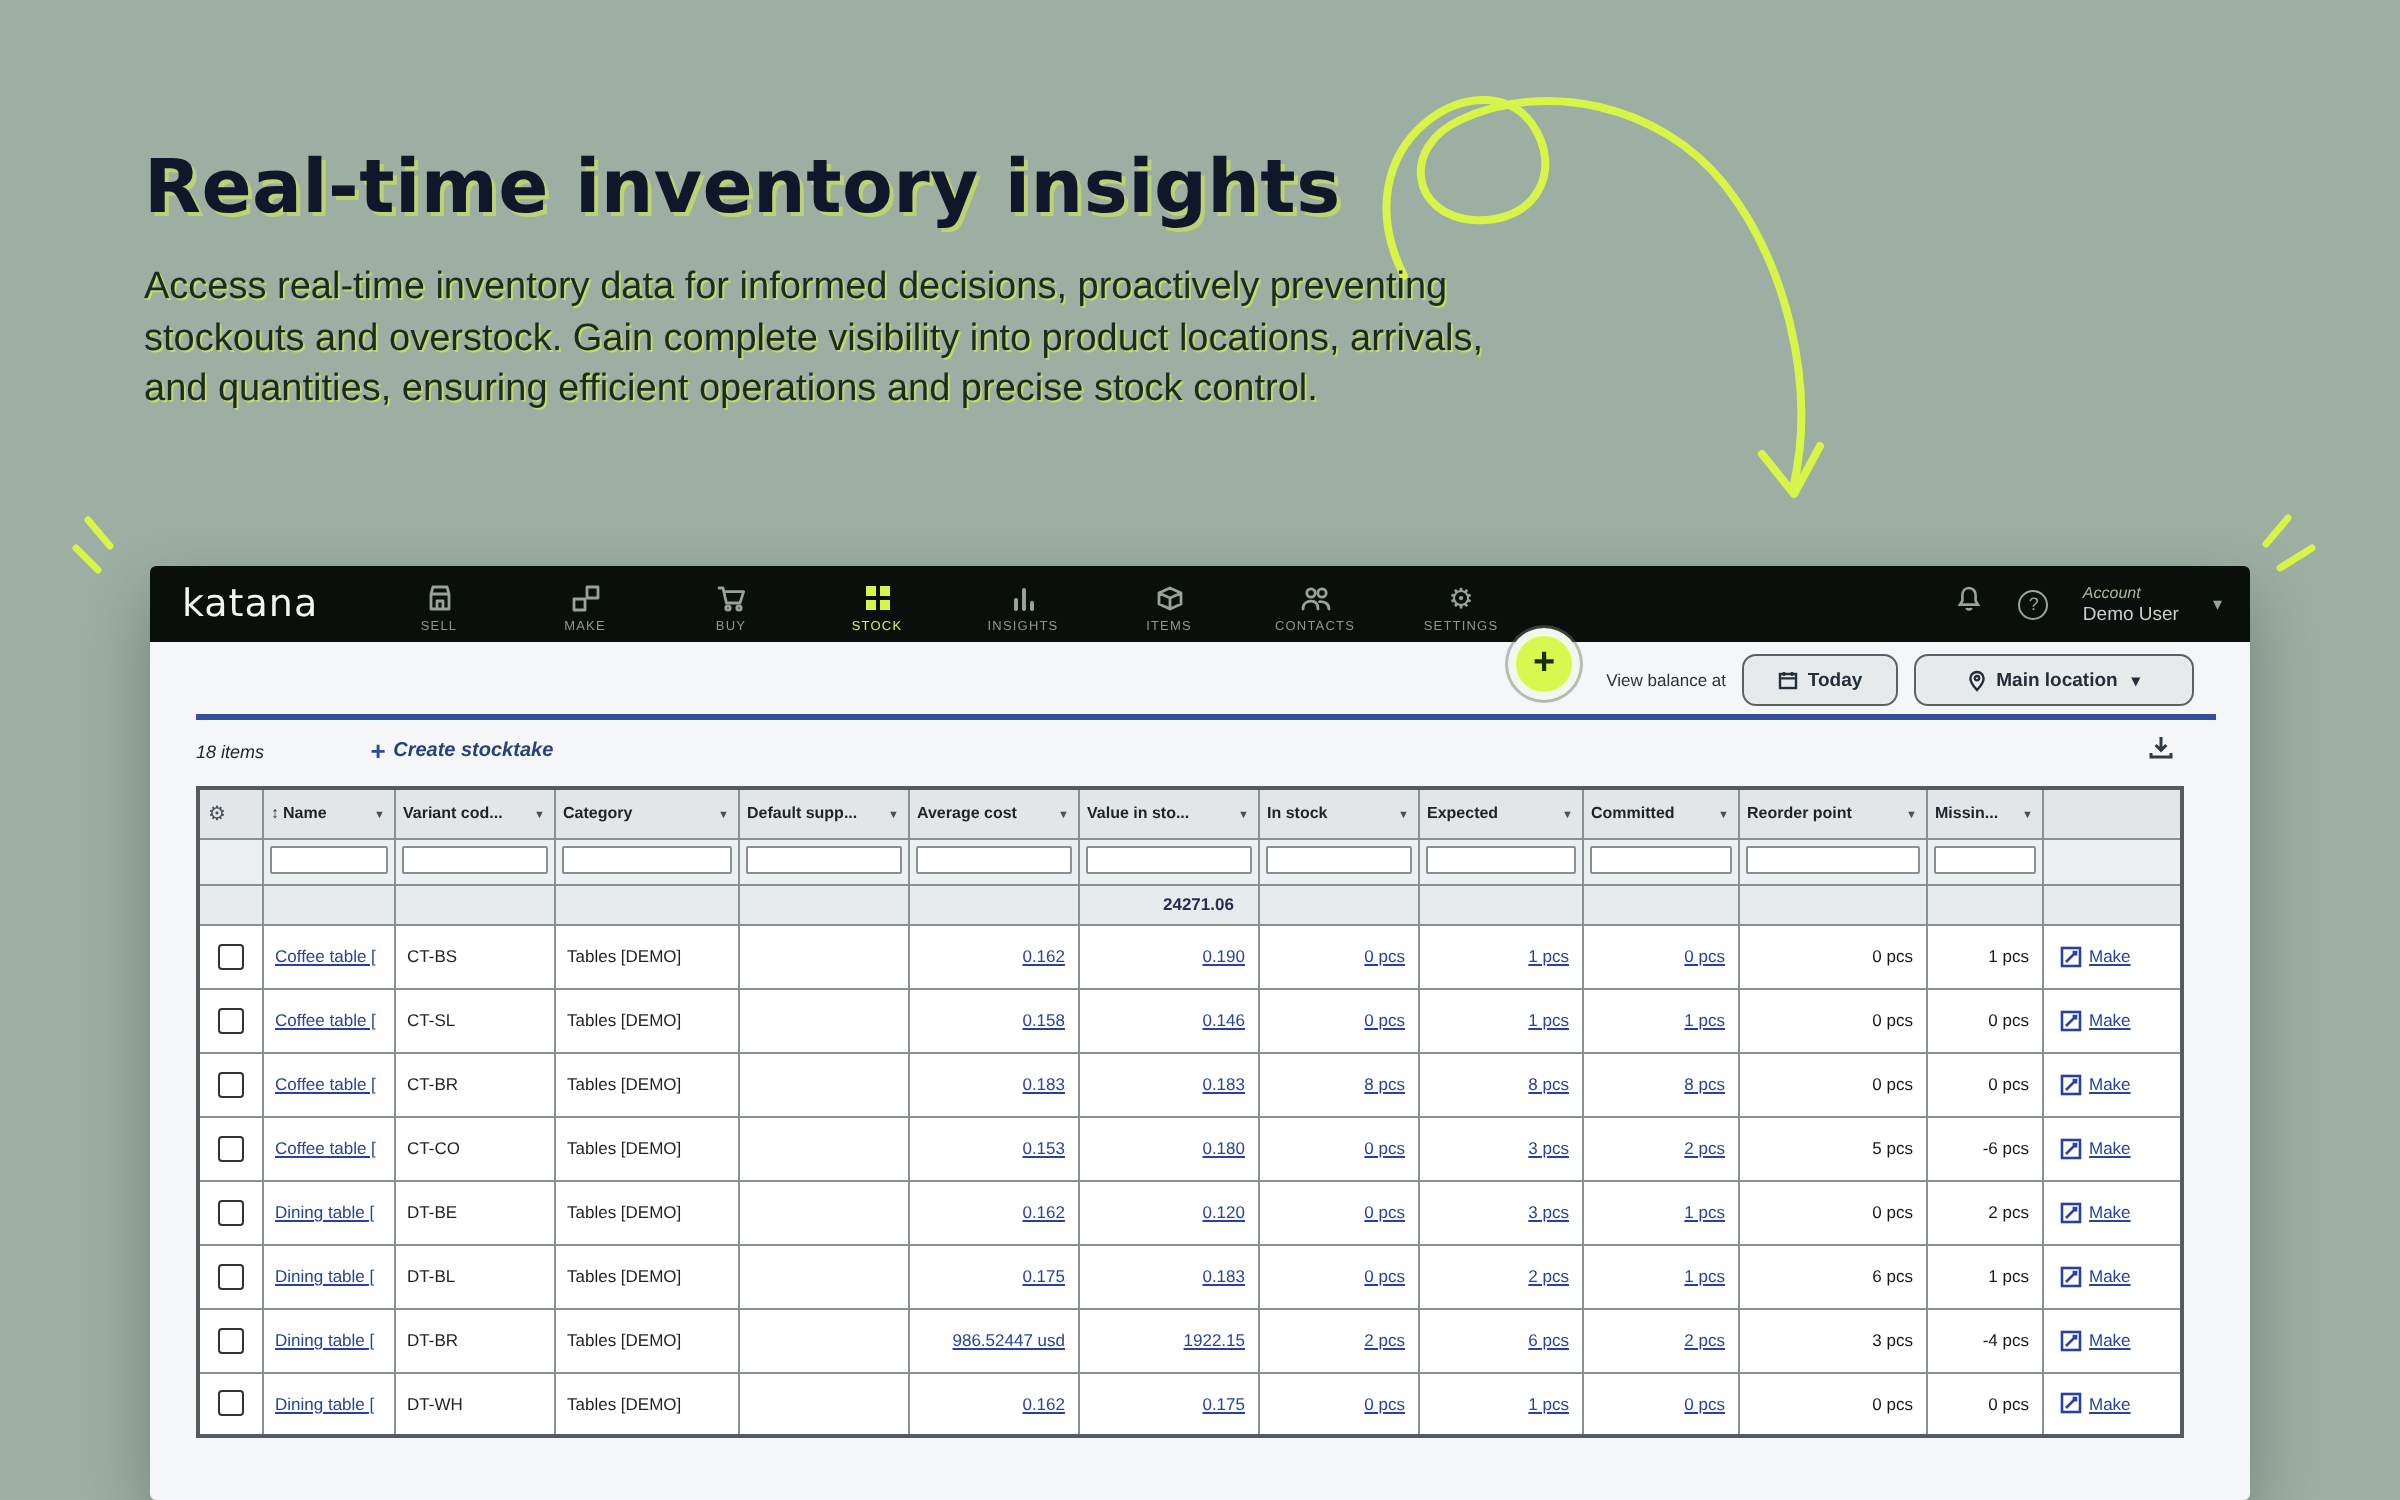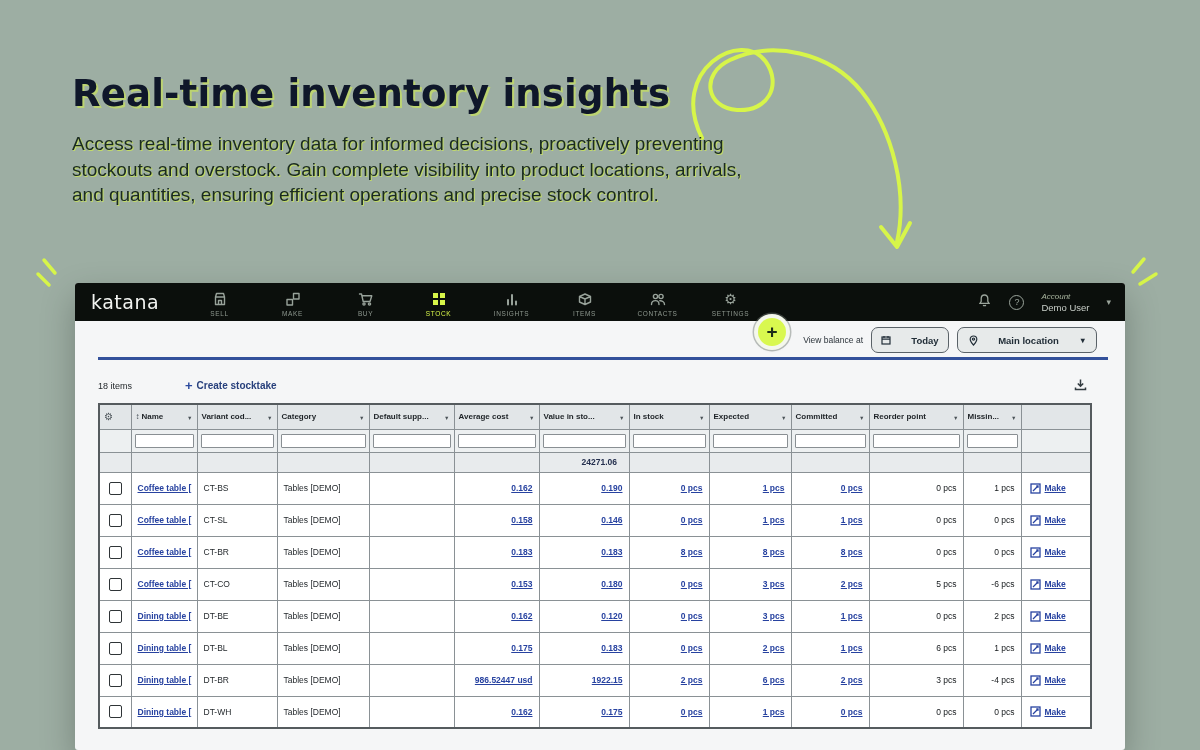--- a/index.html
+++ b/index.html
@@ -62,48 +62,48 @@
   
   .filterbar { position:relative; height:40px; }
   .tabline { position:absolute; left:23px; width:1010px; top:36px; height:2.5px; background:#33519B; }
   .pills { position:absolute; left:53px; top:13px; display:flex; gap:5px; }
   .pill { height:23px; border:1px solid #4A5568; border-bottom:none; border-radius:2px 2px 0 0;
           background:#FDFDFD; color:#222; font-size:9.5px; display:flex; align-items:center; justify-content:center; padding:0 14px; cursor:pointer; }
   .pill.active { background:#1E2F66; color:#fff; font-weight:bold; width:118px; }
   .balance { position:absolute; right:28px; top:6px; display:flex; align-items:center; gap:8px; }
   .balance-label { font-size:8.5px; color:#2B333A; }
   .btn { height:26px; background:#E7EAEA; border:1.5px solid #5A6268; border-radius:7px;
-         display:flex; align-items:center; justify-content:center; gap:20px; font-size:9.5px; font-weight:bold; color:#222E38; cursor:pointer; }
+         display:flex; align-items:center; justify-content:center; gap:5px; font-size:9.5px; font-weight:bold; color:#222E38; cursor:pointer; }
   .btn svg { stroke:#222E38; fill:none; stroke-width:1.2; }
   .btn.today { width:78px; }
   .btn.location { width:140px; }
   .btn .chev { font-size:8px; margin-left:2px; }
 
   
-  .toolbar { position:relative; height:30px; margin-top:12px; }
+  .toolbar { position:relative; height:30px; margin-top:2px;font-style:italic; }
   .items-count { position:absolute; left:23px; top:8px; font-size:9px; color:#1E2327; }
   .create { position:absolute; left:110px; top:6px; display:flex; align-items:center; gap:4px; cursor:pointer; }
   .create .plus { color:#2B4A9E; font-size:13px; font-weight:bold; line-height:13px; }
   .create .create-label { font-size:10px; font-weight:bold; color:#28407C; }
   .export { position:absolute; right:38px; top:4px; cursor:pointer; }
   .export svg { stroke:#333B40; fill:none; stroke-width:1.5; }
 
   
   table.inv { margin-left:23px; width:992px; border-collapse:collapse; table-layout:fixed; background:#fff;
               border:2px solid #555B5E; }
   .inv th, .inv td { border:1px solid #8A9195; overflow:hidden; white-space:nowrap; }
   .inv thead th { background:#E2E6E8; height:25px; font-size:8px; color:#1E2327; text-align:left; padding:0 4px; font-weight:bold; }
   .inv thead th .funnel { float:right; font-size:5.5px; color:#4A5257; margin-top:3px; }
   .inv thead th .sort { font-size:8px; color:#374049; margin-right:2px; }
   .inv thead th .hgear { font-size:10px; color:#4A5257; font-weight:normal; }
   .inv .fltrow td { background:#EDF0F1; height:21px; padding:2px 3px; }
   .inv .flt { width:100%; height:14px; border:1px solid #898F93; background:#fff; border-radius:1px; }
   .inv .sumrow td { background:#E8EBED; height:20px; font-size:8.5px; font-weight:bold; color:#25304F; padding-left:42px; }
   .inv .drow td { height:32px; font-size:8.5px; color:#1E2327; padding:0 6px; background:#fff; }
-  .inv .drow .cell-link { color:#2742A0; text-decoration:underline; font-weight:bold; cursor:pointer; }
+  .inv .drow .cell-link { color:#2742A0; text-decoration:underline; font-weight:normal; cursor:pointer; }
   .inv td.tnum { text-align:right; }
   .inv td.tplain { text-align:right; color:#15191C; }
   .inv td.tplain .neg, .inv .neg { color:#C43A31; }
   .checkbox { width:13px; height:13px; border:1.6px solid #2F3437; border-radius:2px; background:#fff; margin:0 auto; cursor:pointer; }
   .inv td.taction { padding-left:8px; }
   .action-wrap { display:flex; align-items:center; gap:4px; cursor:pointer; }
   .action-wrap svg { stroke:#2742A0; fill:none; stroke-width:1.3; }
   .action-wrap .cell-link { font-size:8.5px; }
 </style>
 </head>

